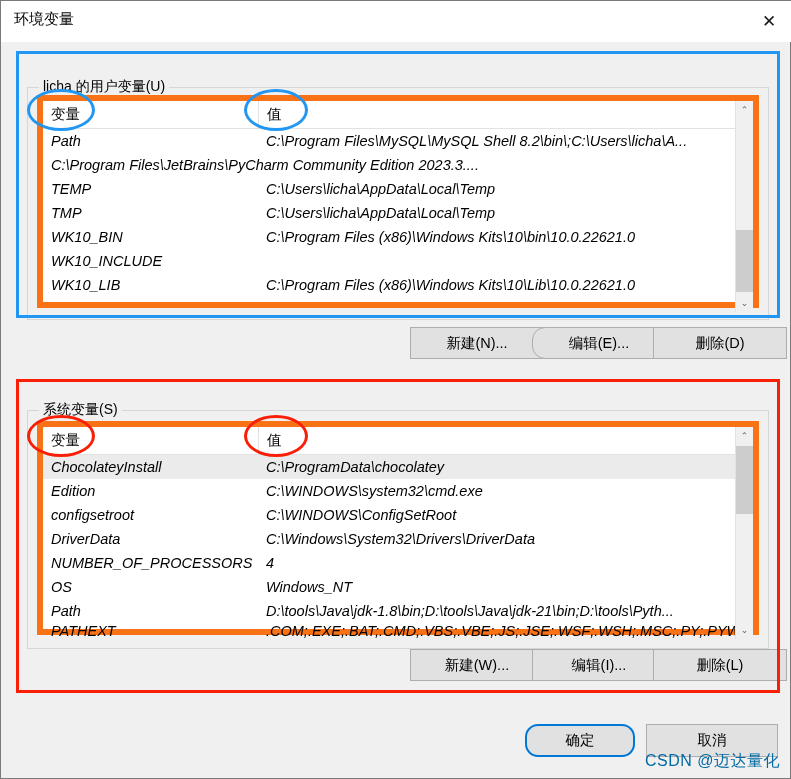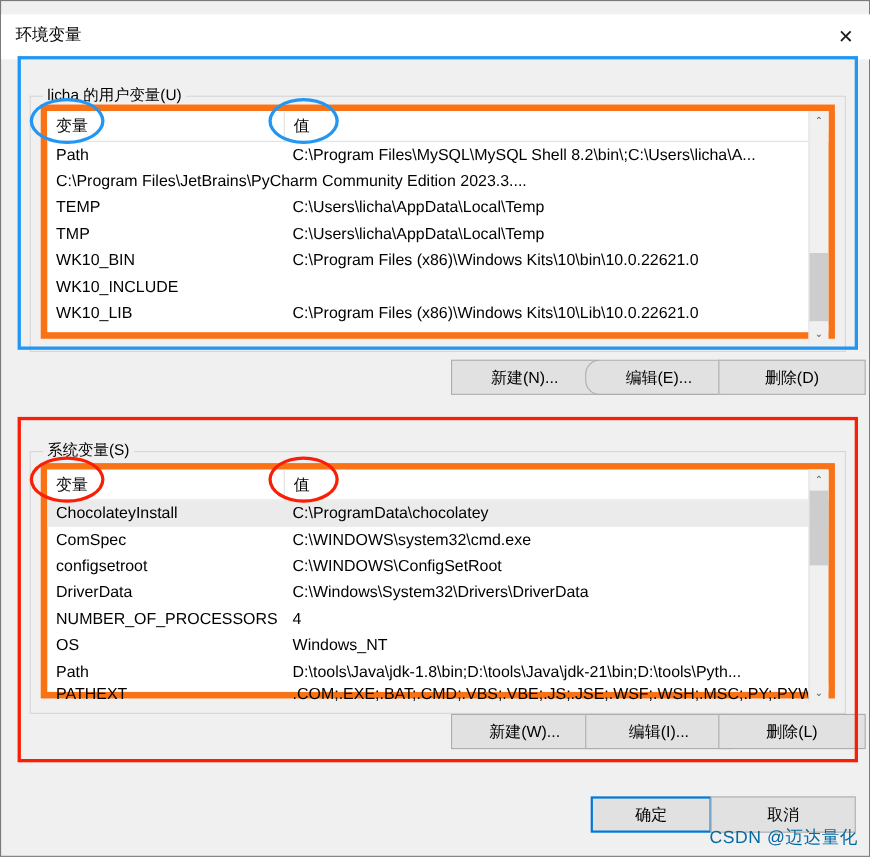--- a/index.html
+++ b/index.html
@@ -14,21 +14,21 @@
   #dialog {
     position: absolute;
     left: 0; top: 0;
     width: 791px; height: 779px;
     background: #f0f0f0;
     border: 1px solid #7a7a7a;
   }
 
   
   .titlebar {
-    position: absolute; left: 0; top: 12px;
+    position: absolute; left: 0; top: 0;
     width: 791px; height: 41px;
     background: #ffffff;
   }
   .titlebar-text {
     position: absolute; left: 13px; top: 9px;
     font-size: 15px; color: #000000;
     white-space: nowrap;
   }
   .close-btn {
     position: absolute; right: 0; top: 0;
@@ -72,21 +72,21 @@
   }
   .lv-header .col {
     position: absolute; top: 0; height: 27px;
     display: flex; align-items: center;
     font-size: 14.5px; color: #000;
     padding-left: 8px;
   }
   .lv-header .col-var { left: 0;   width: 215px; }
   .lv-header .col-val { left: 215px; width: 480px; border-left: 1px solid #e2e2e2; }
 
-  .lv-body { position: relative; overflow: hidden; }
+  .lv-body { position: relative; overflow: hidden; font-style: italic; }
   .lv-user .lv-body { height: 184px; }
   .lv-sys  .lv-body { height: 185px; }
 
   .lv-row {
     position: relative;
     height: 24px;
     display: flex; align-items: center;
     font-size: 14.5px; color: #000000;
     white-space: nowrap;
   }
@@ -145,21 +145,21 @@
   .row-btns .btn { width: 134px; height: 32px; }
 
   .btn-u-new  { left: 409px; top: 326px; }
   .btn-u-edit { left: 531px; top: 326px; border-radius: 13px; }
   .btn-u-del  { left: 652px; top: 326px; }
 
   .btn-s-new  { left: 409px; top: 648px; }
   .btn-s-edit { left: 531px; top: 648px; }
   .btn-s-del  { left: 652px; top: 648px; }
 
-  .btn-ok     { left: 536px; top: 723px; width: 110px; height: 33px; }
+  .btn-ok     { left: 524px; top: 723px; width: 110px; height: 33px; border-radius: 13px; }
   .btn-cancel { left: 645px; top: 723px; width: 132px; height: 33px; text-align: center; }
 
   
   .anno {
     position: absolute;
     pointer-events: none;
   }
   .rect-blue {
     left: 15px; top: 50px; width: 764px; height: 267px;
     border: 3px solid #2196f3;
@@ -258,21 +258,21 @@
     <div class="lv-header">
       <div class="col col-var">变量</div>
       <div class="col col-val">值</div>
     </div>
     <div class="lv-body" id="sys-rows">
         <div class="lv-row selected">
           <div class="cell-var">ChocolateyInstall</div>
           <div class="cell-val">C:\ProgramData\chocolatey</div>
         </div>
         <div class="lv-row">
-          <div class="cell-var">ComSpec</div>
+          <div class="cell-var">Edition</div>
           <div class="cell-val">C:\WINDOWS\system32\cmd.exe</div>
         </div>
         <div class="lv-row">
           <div class="cell-var">configsetroot</div>
           <div class="cell-val">C:\WINDOWS\ConfigSetRoot</div>
         </div>
         <div class="lv-row">
           <div class="cell-var">DriverData</div>
           <div class="cell-val">C:\Windows\System32\Drivers\DriverData</div>
         </div>

